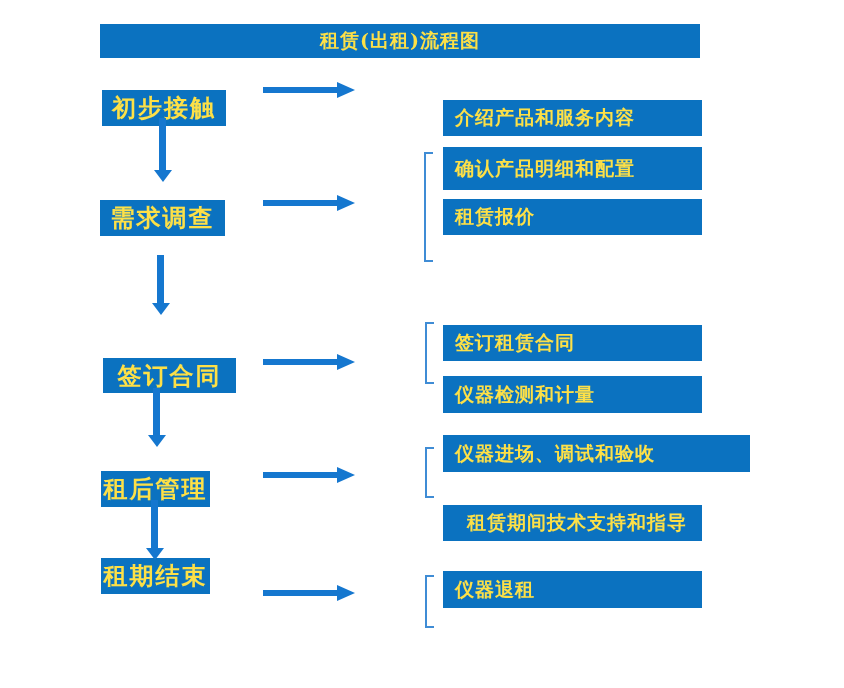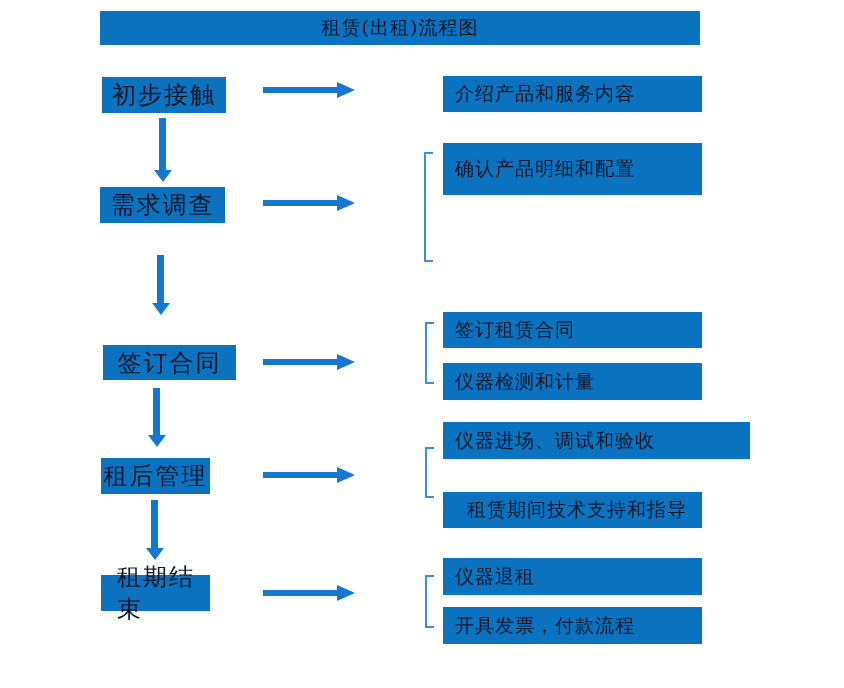--- a/index.html
+++ b/index.html
@@ -6,25 +6,26 @@
   #canvas{
     position:relative;
     width:844px;height:688px;
     background:#ffffff;
     font-family:"DejaVu Serif","Liberation Serif",serif;
     overflow:hidden;
   }
   .box{
     position:absolute;
     background:#0b72c0;
-    color:#0f172a;
-    font-weight:normal;
+    color:#fde047;
+    font-weight:bold;
     display:flex;
     align-items:center;
     box-sizing:border-box;
+    margin-top:13px;
   }
   .title-bar{
     left:100px;top:11px;width:600px;height:34px;
     justify-content:center;
     font-size:19px;
     letter-spacing:1px;
   }
   .stage{
     justify-content:center;
     font-size:24px;
@@ -57,30 +58,30 @@
 <body>
 
 <div id="canvas">
 
   <div class="box title-bar">租赁(出租)流程图</div>
 
   <div class="box stage" style="left:102px;top:77px;width:124px;height:36px;">初步接触</div>
   <div class="box stage" style="left:100px;top:187px;width:125px;height:36px;">需求调查</div>
   <div class="box stage" style="left:103px;top:345px;width:133px;height:35px;">签订合同</div>
   <div class="box stage" style="left:101px;top:458px;width:109px;height:36px;">租后管理</div>
-  <div class="box stage" style="left:101px;top:575px;width:109px;height:36px;padding-left:16px;">租期结束</div>
+  <div class="box stage" style="left:101px;top:545px;width:109px;height:36px;">租期结束</div>
 
-  <div class="box detail" style="left:443px;top:76px;width:259px;height:36px;text-align:center;">介绍产品和服务内容</div>
-  <div class="box detail" style="left:443px;top:143px;width:259px;height:52px;">确认产品明细和配置</div>
+  <div class="box detail" style="left:443px;top:87px;width:259px;height:36px;text-align:center;">介绍产品和服务内容</div>
+  <div class="box detail" style="left:443px;top:134px;width:259px;height:43px;">确认产品明细和配置</div>
+  <div class="box detail" style="left:443px;top:186px;width:259px;height:36px;">租赁报价</div>
   <div class="box detail" style="left:443px;top:363px;width:259px;height:37px;">仪器检测和计量</div>
   <div class="box detail" style="left:443px;top:312px;width:259px;height:36px;">签订租赁合同</div>
   <div class="box detail" style="left:443px;top:422px;width:307px;height:37px;">仪器进场、调试和验收</div>
   <div class="box detail" style="left:443px;top:492px;width:259px;height:36px;padding-left:24px;">租赁期间技术支持和指导</div>
   <div class="box detail" style="left:443px;top:558px;width:259px;height:37px;">仪器退租</div>
-  <div class="box detail" style="left:443px;top:607px;width:259px;height:37px;">开具发票，付款流程</div>
 
   <div class="harrow" style="left:263px;top:82px;">
     <div class="shaft"></div>
     <div class="head"></div>
   </div>
   <div class="harrow" style="left:263px;top:195px;">
     <div class="shaft"></div>
     <div class="head"></div>
   </div>
   <div class="harrow" style="left:263px;top:354px;">

